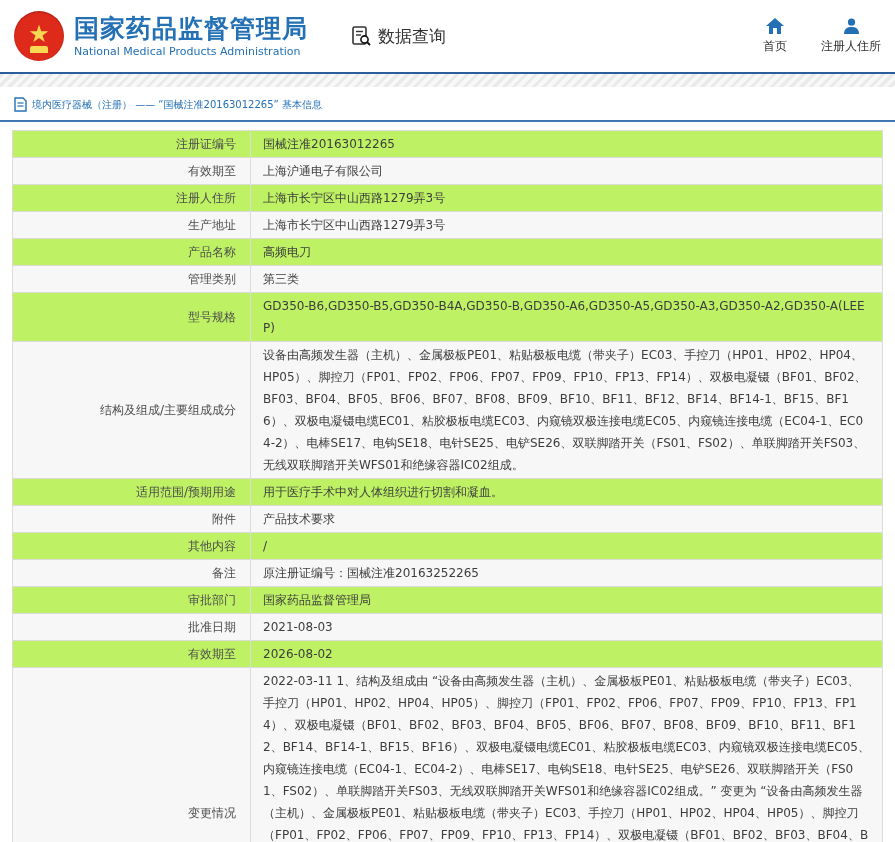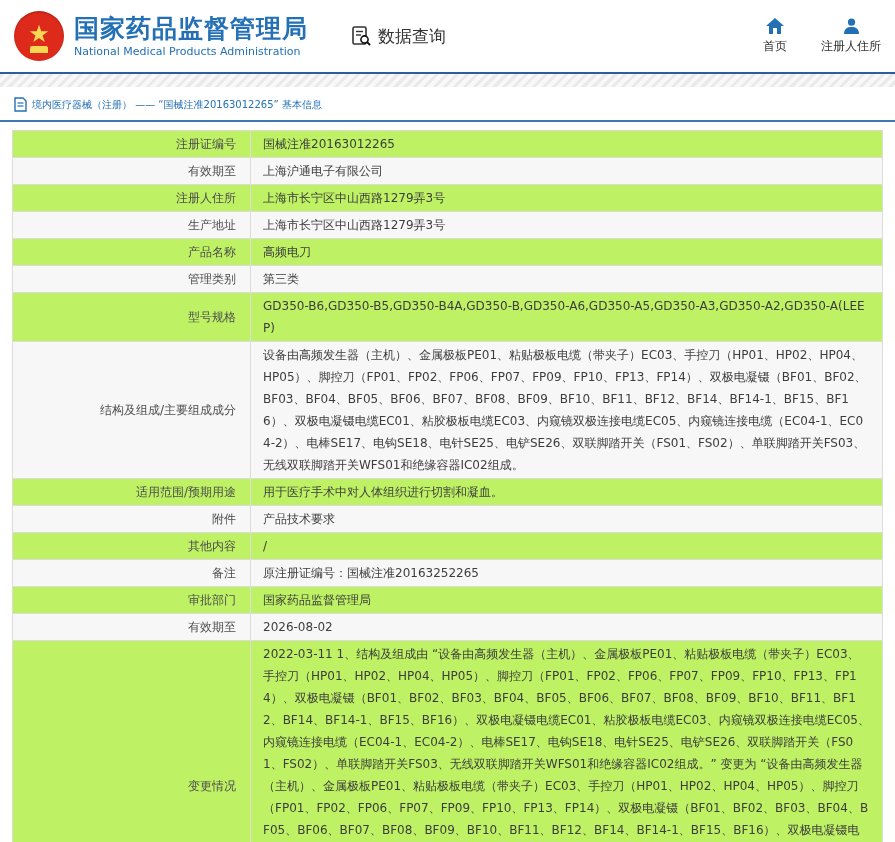--- a/index.html
+++ b/index.html
@@ -142,20 +142,24 @@
     </div>
     <div class="trow">
       <div class="tlabel">备注</div>
       <div class="tvalue">原注册证编号：国械注准20163252265</div>
     </div>
     <div class="trow">
       <div class="tlabel">审批部门</div>
       <div class="tvalue">国家药品监督管理局</div>
     </div>
     <div class="trow">
+      <div class="tlabel">批准日期</div>
+      <div class="tvalue">2021-08-03</div>
+    </div>
+    <div class="trow">
       <div class="tlabel">有效期至</div>
       <div class="tvalue">2026-08-02</div>
     </div>
     <div class="trow">
       <div class="tlabel">变更情况</div>
       <div class="tvalue">2022-03-11 1、结构及组成由 “设备由高频发生器（主机）、金属极板PE01、粘贴极板电缆（带夹子）EC03、手控刀（HP01、HP02、HP04、HP05）、脚控刀（FP01、FP02、FP06、FP07、FP09、FP10、FP13、FP14）、双极电凝镊（BF01、BF02、BF03、BF04、BF05、BF06、BF07、BF08、BF09、BF10、BF11、BF12、BF14、BF14-1、BF15、BF16）、双极电凝镊电缆EC01、粘胶极板电缆EC03、内窥镜双极连接电缆EC05、内窥镜连接电缆（EC04-1、EC04-2）、电棒SE17、电钩SE18、电针SE25、电铲SE26、双联脚踏开关（FS01、FS02）、单联脚踏开关FS03、无线双联脚踏开关WFS01和绝缘容器IC02组成。” 变更为 “设备由高频发生器（主机）、金属极板PE01、粘贴极板电缆（带夹子）EC03、手控刀（HP01、HP02、HP04、HP05）、脚控刀（FP01、FP02、FP06、FP07、FP09、FP10、FP13、FP14）、双极电凝镊（BF01、BF02、BF03、BF04、BF05、BF06、BF07、BF08、BF09、BF10、BF11、BF12、BF14、BF14-1、BF15、BF16）、双极电凝镊电缆EC01、粘胶极板电缆EC03、内窥镜双极连接电缆EC05、内窥镜连接电缆（EC04-1、EC04-2）、电棒SE17、电钩SE18、电针SE25、电铲SE26、双联脚踏开关（FS01、FS02）、单联脚踏开关FS03、无线双联脚踏开关WFS01和绝缘容器IC02组成。除高频发生器（主机）外，其他附件均为选配。”。2、产品技术要求变更见 “产品技术要求变化对比表”。</div>
     </div>
 
   </div>
 </div>

